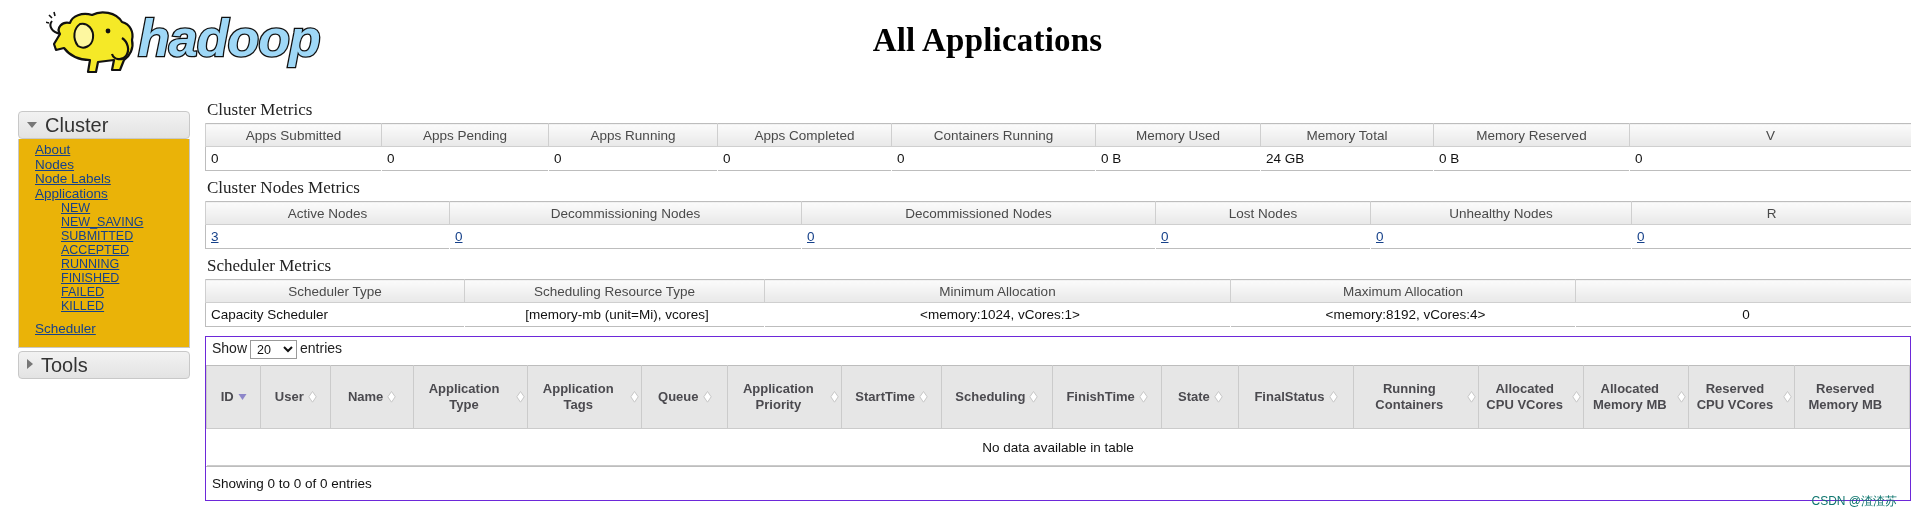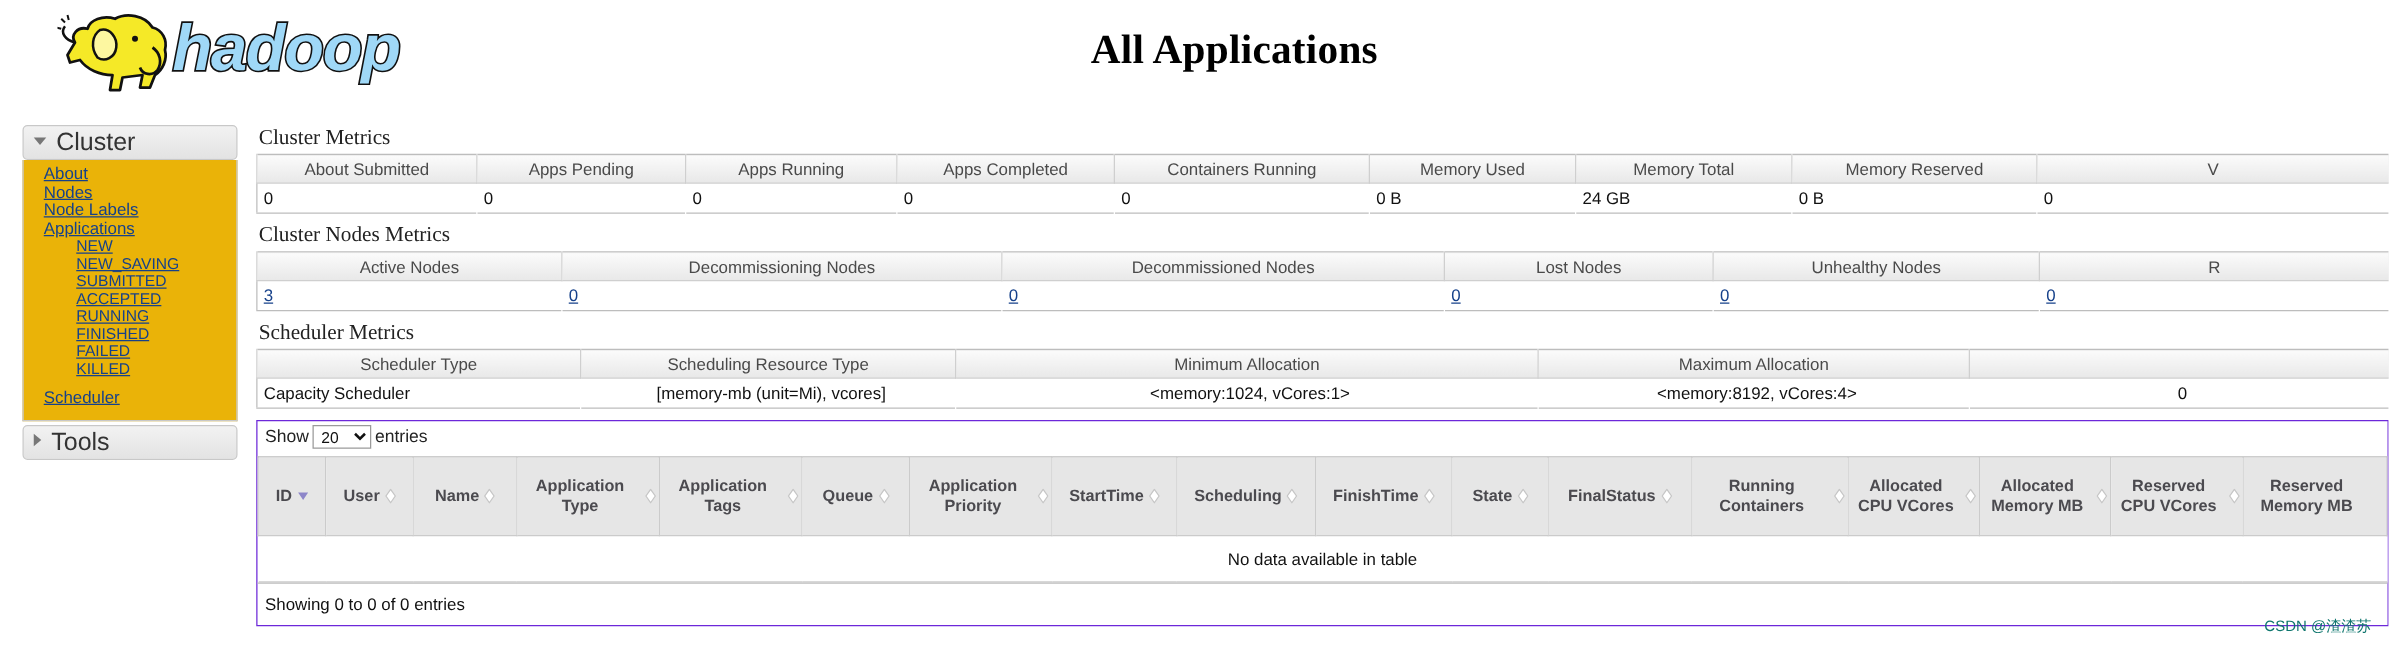--- a/index.html
+++ b/index.html
@@ -49,20 +49,21 @@
     border: 1px solid #c8c8c8;
     border-radius: 4px;
     font-size: 20px;
     color: #333;
     padding: 2px 6px 3px 6px;
     font-family: "Liberation Sans", sans-serif;
     box-sizing: border-box;
     height: 28px;
     line-height: 22px;
     white-space: nowrap;
+    margin-top: 11px;
   }
   .tri {
     display: inline-block;
     width: 0; height: 0;
     margin-right: 8px;
     margin-left: 2px;
     vertical-align: middle;
     position: relative;
     top: -2px;
   }
@@ -322,21 +323,21 @@
           <col style="width:169px">
         <col style="width:174px">
           <col style="width:204px">
           <col style="width:165px">
         <col style="width:173px">
           <col style="width:196px">
           <col style="width:282px">
       </colgroup>
       <thead>
         <tr>
-          <th>About Submitted</th>
+          <th>Apps Submitted</th>
           <th>Apps Pending</th>
           <th>Apps Running</th>
           <th>Apps Completed</th>
           <th>Containers Running</th>
           <th>Memory Used</th>
           <th>Memory Total</th>
           <th>Memory Reserved</th>
           <th>V</th>
         </tr>
       </thead>

